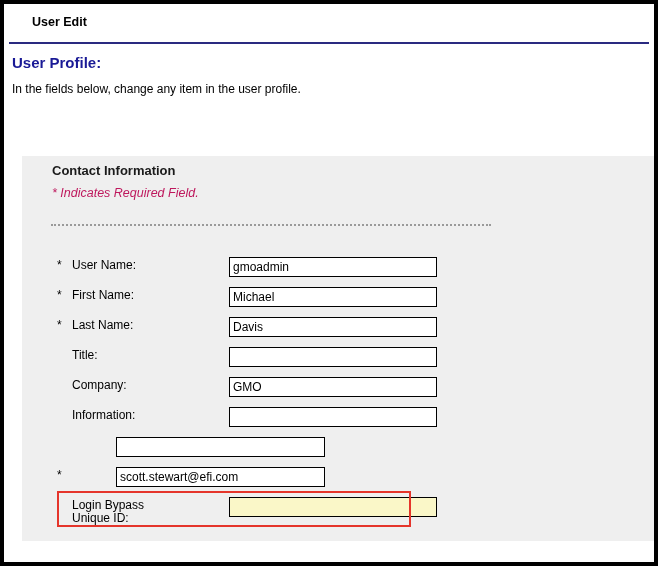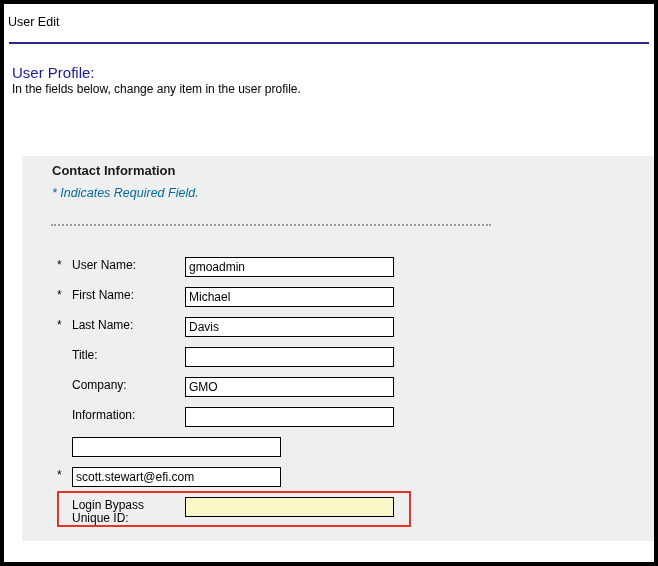--- a/index.html
+++ b/index.html
@@ -13,40 +13,40 @@
     position: relative;
     width: 658px;
     height: 566px;
     box-sizing: border-box;
     border: 4px solid #000000;
     background: #ffffff;
     overflow: hidden;
   }
   .page-title {
     position: absolute;
-    left: 4px;
+    left: 28px;
     top: 11px;
     font-size: 12.5px;
-    font-weight: normal;
+    font-weight: bold;
     color: #000000;
   }
   .divider {
     position: absolute;
     left: 5px;
     top: 38px;
     width: 640px;
     height: 2px;
     background: #2a2a80;
   }
   .section-title {
     position: absolute;
     left: 8px;
-    top: 60px;
+    top: 50px;
     font-size: 15px;
-    font-weight: normal;
+    font-weight: bold;
     color: #1a1a96;
   }
   .section-desc {
     position: absolute;
     left: 8px;
     top: 78px;
     font-size: 12px;
     color: #000000;
   }
   .panel {
@@ -64,21 +64,21 @@
     font-size: 13px;
     font-weight: bold;
     color: #1a1a1a;
   }
   .required-note {
     position: absolute;
     left: 30px;
     top: 30px;
     font-size: 12.5px;
     font-style: italic;
-    color: #0369a1;
+    color: #be185d;
   }
   .dotted-sep {
     position: absolute;
     left: 29px;
     top: 68px;
     width: 440px;
     height: 0;
     border-top: 2px dotted #9a9a9a;
   }
   .rows {
@@ -115,20 +115,21 @@
     width: 209px;
     height: 20px;
     border: 1.5px solid #000000;
     background: #ffffff;
     padding: 1px 3px;
     font-family: "Liberation Sans", "DejaVu Sans", sans-serif;
     font-size: 12px;
     color: #000000;
     outline: none;
     border-radius: 0;
+    margin-left: 44px;
   }
   .inp-yellow {
     background: #faf7c8;
   }
   .red-box {
     position: absolute;
     left: 0px;
     top: -6px;
     width: 350px;
     height: 32px;

